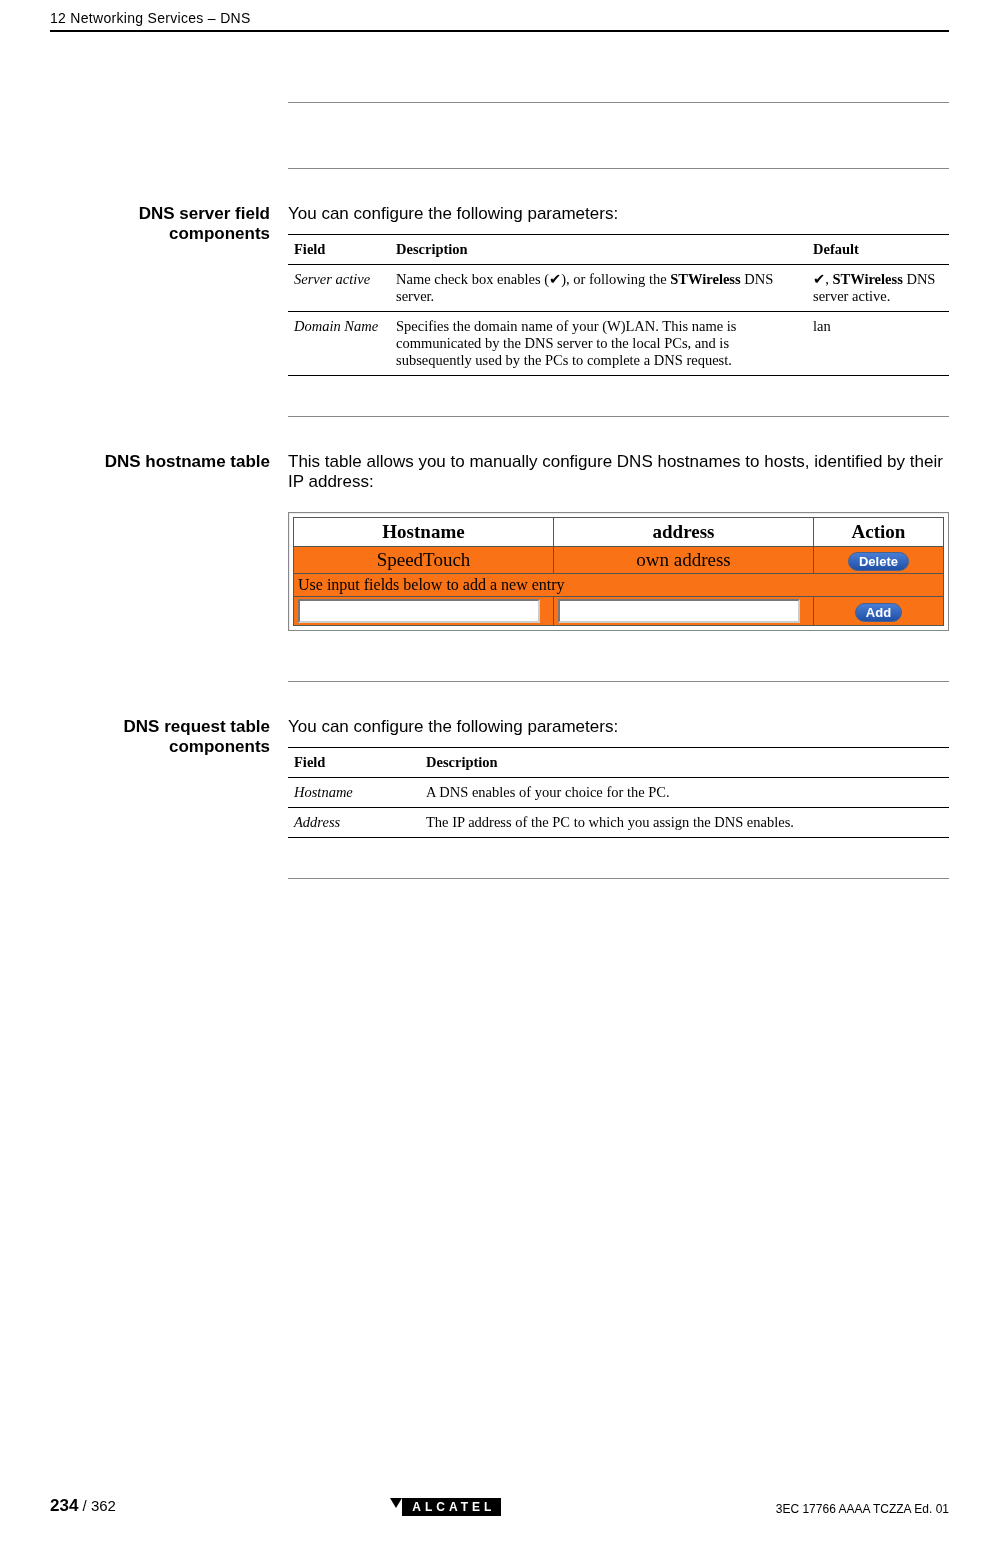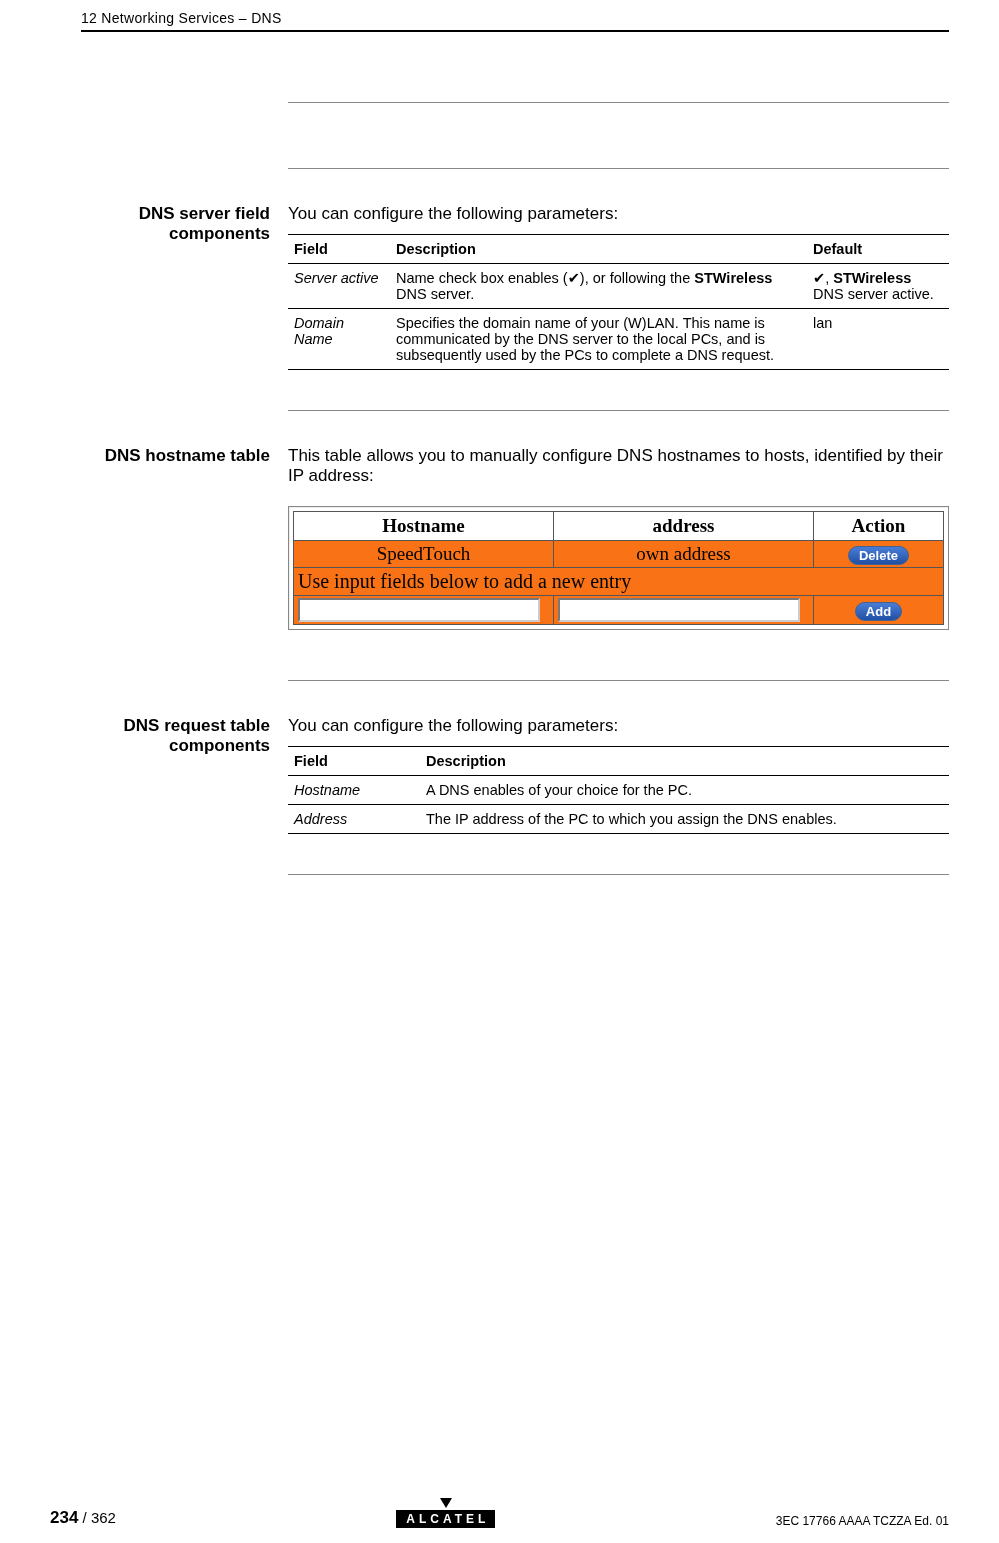--- a/index.html
+++ b/index.html
@@ -15,21 +15,20 @@
     padding: 0 50px;
     box-sizing: border-box;
     position: relative;
   }
   .top-header {
     font-size: 14px;
     padding-top: 10px;
     padding-bottom: 4px;
     border-bottom: 2px solid #000;
     letter-spacing: 0.3px;
-    margin-left: 31px;
   }
   .content {
     padding-top: 70px;
   }
   .section {
     display: flex;
     margin-left: 20px;
     margin-bottom: 30px;
   }
   .section-label {
@@ -93,20 +92,21 @@
     font-size: 17px;
     width: 300px;
     background: #fff;
   }
   
   .param-table {
     border-collapse: collapse;
     width: 100%;
     margin-top: 8px;
     font-size: 14.5px;
+    font-family: Liberation Serif, serif;
   }
   .param-table th, .param-table td {
     text-align: left;
     vertical-align: top;
     padding: 6px 6px;
   }
   .param-table thead th {
     border-top: 1.5px solid #000;
     border-bottom: 1.5px solid #000;
     font-weight: bold;
@@ -159,49 +159,48 @@
     color: #fff;
     font-family: Arial, sans-serif;
     font-size: 13px;
     font-weight: bold;
     padding: 1px 10px;
     border: 1px solid #45628f;
   }
   .instr-cell {
     text-align: left !important;
     padding-left: 4px;
-    font-size: 20px;
+    font-size: 16px;
   }
   .host-input {
     width: 95%;
     border: 2px inset #ccc;
     height: 20px;
     background: #fff;
   }
   
   .footer {
     position: absolute;
-    bottom: 15px;
+    bottom: 27px;
     left: 50px;
     right: 50px;
     display: flex;
     justify-content: space-between;
     align-items: flex-end;
     font-size: 12px;
   }
   .page-num {
     font-size: 15px;
   }
   .page-num b {
     font-size: 17px;
   }
   .alcatel-logo {
     display: inline-flex;
-    flex-direction: column;
-    align-items: center;
+    align-items: flex-start;
     font-family: Arial, sans-serif;
   }
   .alcatel-triangle {
     width: 0; height: 0;
     border-left: 6px solid transparent;
     border-right: 6px solid transparent;
     border-top: 10px solid #000;
     margin-bottom: 2px;
   }
   .alcatel-text {

